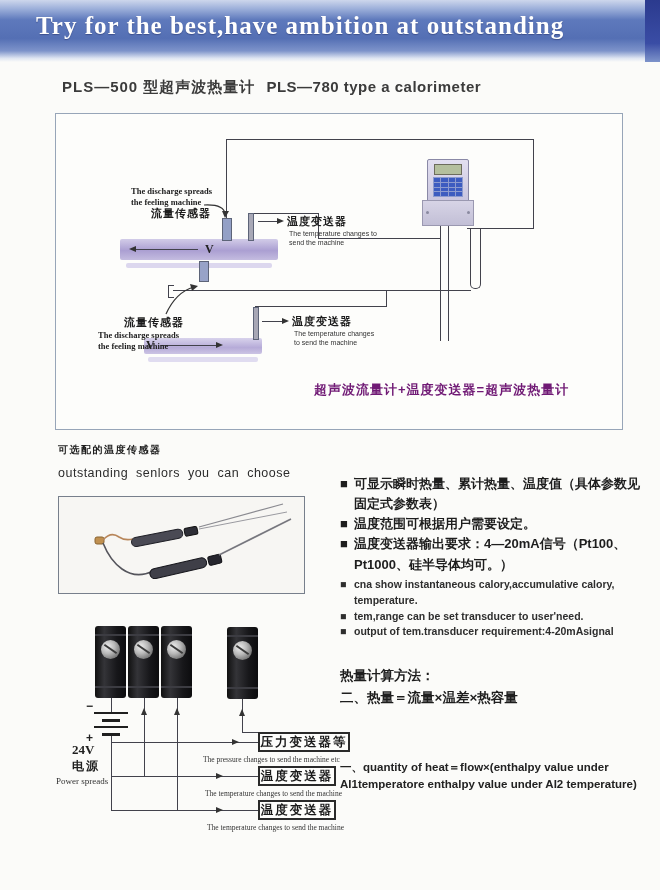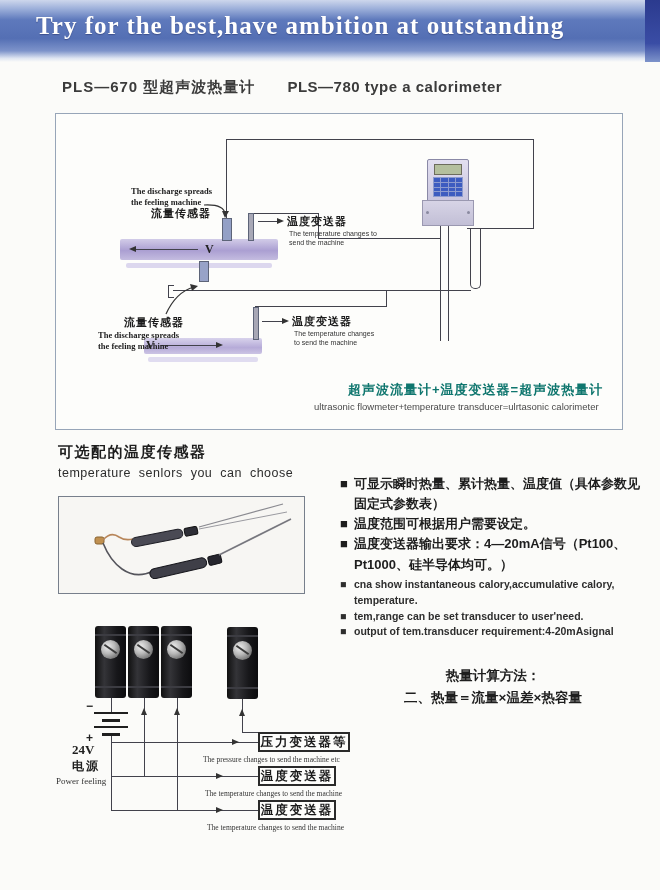--- a/index.html
+++ b/index.html
@@ -11,21 +11,21 @@
     background:linear-gradient(180deg,#cdd7ec 0%,#9db0da 14%,#5e79bc 32%,#546fb4 62%,#7d93ca 82%,#dfe5f2 94%,#fbfbf9 100%); }
   .banner-text { position:absolute; left:36px; top:12px; font-family:"Liberation Serif",serif;
     font-weight:bold; font-size:25px; color:#ffffff; letter-spacing:1px; white-space:nowrap;
     text-shadow:0 1px 1px rgba(30,40,90,.45); }
   .corner-strip { position:absolute; right:0; top:0; width:15px; height:62px;
     background:linear-gradient(180deg,#2b3a8e,#3a4da5 70%,#7d93ca); }
 
   
   .title-row { position:absolute; left:62px; top:78px; font-size:15px; font-weight:bold; color:#3b3b3b; white-space:nowrap; }
   .title-cn { letter-spacing:1px; }
-  .title-en { margin-left:32px; letter-spacing:.5px; }
+  .title-en { margin-left:11px; letter-spacing:.5px; }
 
   
   .diagram { position:absolute; left:55px; top:113px; width:566px; height:315px;
     border:1px solid #97a5b8; background:#fdfdfb; }
   .wire { position:absolute; background:#42424c; }
   .wh { height:1px; } .wv { width:1px; }
   .ah-r,.ah-l,.ah-u { position:absolute; width:0; height:0; }
   .ah-r { border-left:7px solid #333; border-top:3.5px solid transparent; border-bottom:3.5px solid transparent; }
   .ah-l { border-right:7px solid #333; border-top:3.5px solid transparent; border-bottom:3.5px solid transparent; }
   .ah-u { border-bottom:7px solid #333; border-left:3.5px solid transparent; border-right:3.5px solid transparent; }
@@ -56,41 +56,41 @@
   .unit-display { position:absolute; left:6px; top:4px; width:26px; height:9px;
     background:#b4bf9d; border:1px solid #6c6c5c; }
   .unit-keypad { position:absolute; left:5px; top:17px; width:30px; height:20px;
     background:#8d9bcf; display:grid; grid-template-columns:repeat(4,1fr); grid-template-rows:repeat(4,1fr); gap:1px; padding:1px; box-sizing:border-box; }
   .key { background:#3d5cc0; }
   .unit-plate { position:absolute; left:366px; top:86px; width:50px; height:24px;
     background:linear-gradient(180deg,#d7d4e6,#c2bfd6); border:1px solid #9a98b0; }
   .plate-screw { position:absolute; width:3px; height:3px; border-radius:50%; background:#8a8aa0; }
 
   .equation-cn { position:absolute; left:258px; top:267px; font-size:13px; font-weight:bold;
-    letter-spacing:1px; color:#0f766e; white-space:nowrap;margin-left:34px; }
+    letter-spacing:1px; color:#701a75; white-space:nowrap; }
   .equation-en { position:absolute; left:258px; top:287px; font-size:9.5px; color:#4a4a4a; white-space:nowrap; }
 
   .pointer-svg { position:absolute; left:0; top:0; width:566px; height:315px; pointer-events:none; }
 
   
-  .sec-title-cn { position:absolute; left:58px; top:443px; font-size:15px; font-weight:bold; letter-spacing:1.5px; color:#1d1d1d; }
+  .sec-title-cn { position:absolute; left:58px; top:443px; font-size:10px; font-weight:bold; letter-spacing:1.5px; color:#1d1d1d; }
   .sec-title-en { position:absolute; left:58px; top:466px; font-size:12.5px; color:#2c2c2c; letter-spacing:.5px; word-spacing:4px; }
   .sensor-photo { position:absolute; left:58px; top:496px; width:245px; height:96px;
     background:#f7f6f3; border:1px solid #777f8c; }
 
   
   .feat-cn { position:absolute; left:340px; top:474px; width:304px; font-size:13px; line-height:1.55; color:#1e1e1e; font-weight:bold; }
   .feat-en { position:absolute; left:340px; top:577px; width:300px; font-size:10.5px; line-height:1.5; color:#2e2e2e; font-weight:bold; }
   .b-item { display:flex; }
   .b-mark { flex:0 0 14px; }
   .b-text { flex:1; }
 
   .calc-cn { position:absolute; left:340px; top:665px; width:306px; font-size:13.5px; line-height:1.62; color:#1e1e1e; font-weight:bold; }
   .calc-en { position:absolute; left:340px; top:759px; width:315px; font-size:11.5px; line-height:1.45; color:#222; font-weight:bold; }
-  .calc-cn p, .calc-en p { margin:0;text-align:center; }
+  .calc-cn p, .calc-en p { margin:0; }
 
   
   .tblock { position:absolute; width:31px; height:72px; border-radius:3px;
     background:linear-gradient(90deg,#101010,#343438 30%,#17171a 70%,#0c0c0e); }
   .tblock:before { content:""; position:absolute; left:0; top:8px; width:100%; height:2px; background:#3c3c42; }
   .tblock:after  { content:""; position:absolute; left:0; bottom:10px; width:100%; height:2px; background:#3c3c42; }
   .screw { position:absolute; left:6px; top:14px; width:19px; height:19px; border-radius:50%;
     background:radial-gradient(circle at 35% 35%,#efefef,#b9b9b9 40%,#767676 75%,#4c4c4c); }
   .screw:before { content:""; position:absolute; left:2px; top:8px; width:15px; height:2px; background:#3a3a3a; transform:rotate(35deg); }
 
@@ -109,21 +109,21 @@
 <body>
 
 <div id="page">
 
   <div class="banner">
     <div class="banner-text">Try for the best,have ambition at outstanding</div>
   </div>
   <div class="corner-strip"></div>
 
   <div class="title-row">
-    <span class="title-cn">PLS—670 型超声波热量计</span><span class="title-en">PLS—780 type a calorimeter</span>
+    <span class="title-cn">PLS—500 型超声波热量计</span><span class="title-en">PLS—780 type a calorimeter</span>
   </div>
 
   <div class="diagram">
 
     <div class="wire wh" style="left:170px;top:25px;width:307px;"></div>
     <div class="wire wv" style="left:170px;top:25px;height:79px;"></div>
     <div class="wire wv" style="left:477px;top:25px;height:90px;"></div>
     <div class="wire wh" style="left:411px;top:114px;width:67px;"></div>
 
     <div class="wire wh" style="left:194px;top:99px;width:68px;"></div>
@@ -213,25 +213,24 @@
     </div>
 
     <svg class="pointer-svg" viewBox="0 0 566 315">
       <path d="M148,91 Q168,90 169,100" fill="none" stroke="#333" stroke-width="1.2"></path>
       <polygon points="169,104 166,97 173,97" fill="#333"></polygon>
       <path d="M110,200 Q120,178 138,173" fill="none" stroke="#333" stroke-width="1.2"></path>
       <polygon points="142,172 134,170 136,177" fill="#333"></polygon>
     </svg>
 
     <div class="equation-cn">超声波流量计+温度变送器=超声波热量计</div>
-    <div class="equation-en">ultrasonic flowmeter+temperature transducer=ulrtasonic calorimeter</div>
   </div>
 
   <div class="sec-title-cn">可选配的温度传感器</div>
-  <div class="sec-title-en">temperature senlors you can choose</div>
+  <div class="sec-title-en">outstanding senlors you can choose</div>
 
   <div class="sensor-photo">
     <svg width="245" height="96" viewBox="0 0 245 96">
 
       <rect x="36" y="40" width="9" height="7" rx="2" fill="#c09050" stroke="#8a6430" stroke-width="1"></rect>
       <path d="M44,43 q8,-9 16,-3 q6,4 14,2" fill="none" stroke="#b8865a" stroke-width="1.6"></path>
 
       <g transform="rotate(-11 100 40)">
         <rect x="72" y="36" width="52" height="9" rx="4.5" fill="#4a4a54" stroke="#1f1f26" stroke-width="1"></rect>
         <rect x="126" y="36.5" width="13" height="8" rx="2" fill="#2e2e36" stroke="#111" stroke-width="1"></rect>
@@ -277,20 +276,21 @@
       <span class="b-text">output of tem.transducer requirement:4-20mAsignal</span>
     </div>
   </div>
 
   <div class="calc-cn">
     <p>热量计算方法：</p>
     <p>二、热量＝流量×温差×热容量</p>
   </div>
 
   <div class="calc-en">
+    <p>一、quantity of heat＝flow×(enthalpy value under AI1temperatore enthalpy value under AI2 temperature)</p>
   </div>
 
   <div class="tblock" style="left:95px;top:626px;">
       <div class="screw"></div>
     </div>
   <div class="tblock" style="left:128px;top:626px;">
       <div class="screw"></div>
     </div>
   <div class="tblock" style="left:161px;top:626px;">
       <div class="screw"></div>
@@ -311,21 +311,21 @@
   <div class="pm-label" style="left:86px;top:699px;">−</div>
   <div class="bplate" style="left:94px;top:712px;width:34px;height:2px;"></div>
   <div class="bplate" style="left:102px;top:719px;width:18px;height:3px;"></div>
   <div class="bplate" style="left:94px;top:726px;width:34px;height:2px;"></div>
   <div class="bplate" style="left:102px;top:733px;width:18px;height:3px;"></div>
   <div class="pm-label" style="left:86px;top:731px;">+</div>
   <div class="wire wv" style="left:111px;top:736px;height:74px;"></div>
 
   <div class="pw-v" style="left:72px;top:742px;">24V</div>
   <div class="pw-cn" style="left:72px;top:758px;">电源</div>
-  <div class="pw-en" style="left:56px;top:776px;">Power feeling</div>
+  <div class="pw-en" style="left:56px;top:776px;">Power spreads</div>
 
   <div class="wire wh" style="left:111px;top:742px;width:147px;"></div>
   <div class="ah-r" style="left:232px;top:738.5px;"></div>
   <div class="wire wh" style="left:111px;top:776px;width:147px;"></div>
   <div class="ah-r" style="left:216px;top:772.5px;"></div>
   <div class="wire wh" style="left:111px;top:810px;width:147px;"></div>
   <div class="ah-r" style="left:216px;top:806.5px;"></div>
 
   <div class="tx-box" style="left:258px;top:732px;width:92px;">压力变送器等</div>
   <div class="tx-en" style="left:203px;top:755px;">The pressure changes to send the machine etc</div>

